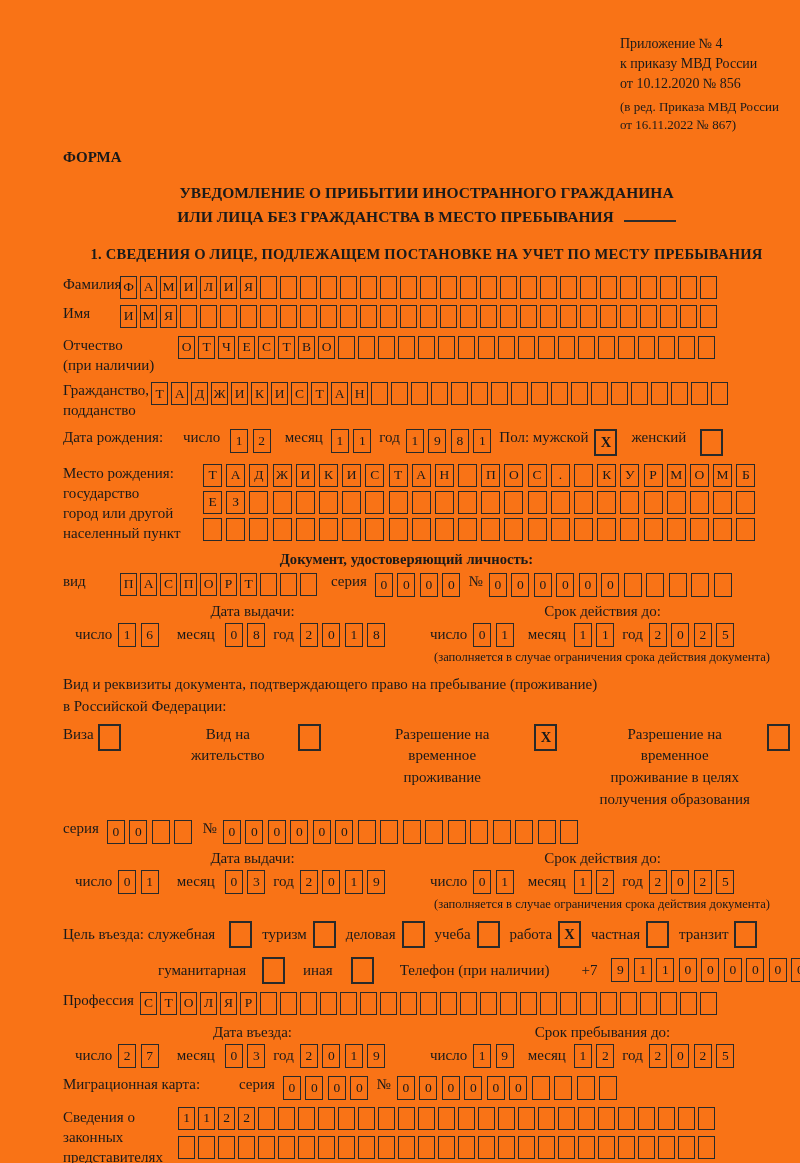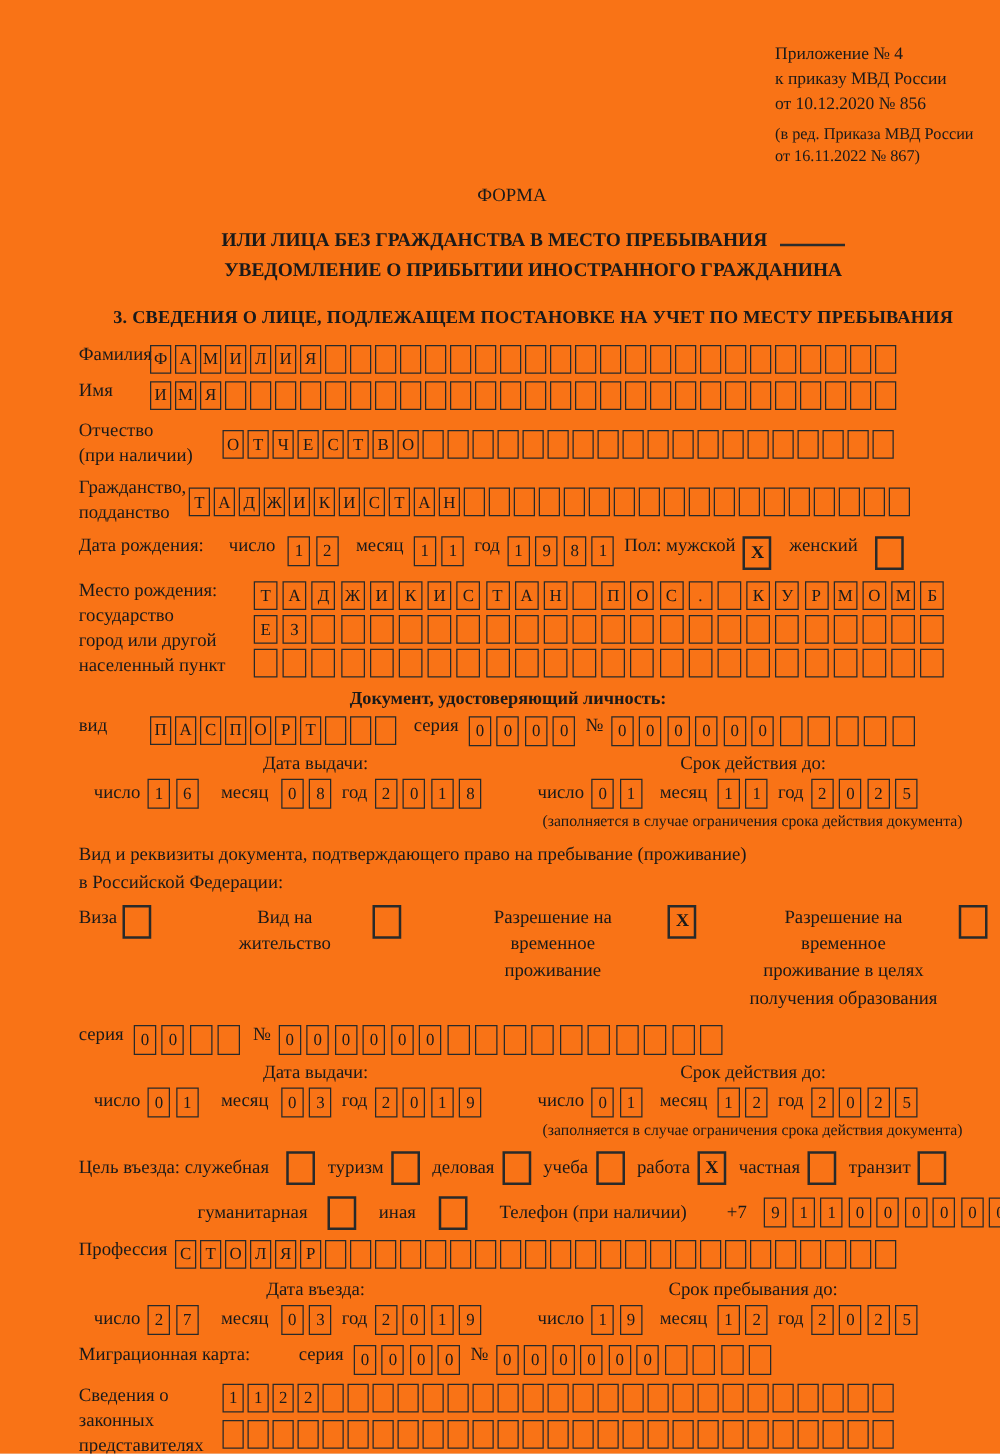--- a/index.html
+++ b/index.html
@@ -4,27 +4,27 @@
 <style>
   html,body{margin:0;padding:0;background:#e8e8e8;}
   .page{
     width:800px;height:1163px;background:#f97316;margin:0 auto;
     font-family:"Liberation Serif","DejaVu Serif",serif;color:#1a1a1a;
     box-sizing:border-box;padding:34px 10px 8px 63px;position:relative;overflow:hidden;
   }
   
   .hdr-block{margin-left:557px;font-size:14px;line-height:1.42;}
   .hdr-sub{margin-top:4px;font-size:13px;line-height:1.42;}
-  .forma{margin-top:14px;text-align:center;padding-right:34px;font-weight:normal;font-size:15px;}
+  .forma{margin-top:14px;text-align:left;padding-right:34px;font-weight:bold;font-size:15px;}
   .title{margin-top:15px;text-align:center;font-weight:bold;font-size:15.5px;line-height:1.55;}
   .title-underline{display:inline-block;width:52px;border-bottom:2.2px solid #2c2c2c;margin-left:10px;vertical-align:baseline;}
   .sec-title{margin-top:17px;text-align:center;font-weight:bold;font-size:14.6px;letter-spacing:.2px;}
   
   .row{display:flex;align-items:flex-start;margin-top:4px;}
-  .row.top{align-items:center;}
+  .row.top{align-items:flex-start;}
   .lbl{font-size:15px;flex:0 0 auto;white-space:nowrap;}
   .lbl2{font-size:15px;line-height:1.35;}
   .cells{display:inline-flex;gap:3px;flex:0 0 auto;}
   .cell{flex:0 0 auto;width:15px;height:21px;border:1.8px solid #2a2a2a;display:flex;align-items:center;justify-content:center;font-size:13.5px;line-height:1;}
   .cells.sp{gap:4.5px;}
   .cells.sp .cell{width:16px;height:22px;}
   .cells.wide{gap:4.2px;}
   .cells.wide .cell{width:17px;}
   .cb{display:inline-flex;flex:0 0 auto;width:19px;height:23px;border:2px solid #2a2a2a;align-items:center;justify-content:center;font-size:14.5px;font-weight:bold;}
   .ml6{margin-left:6px;} .ml8{margin-left:8px;} .ml10{margin-left:10px;} .ml14{margin-left:14px;} .ml18{margin-left:18px;} .ml26{margin-left:26px;}
@@ -62,25 +62,25 @@
     <div>от 10.12.2020 № 856</div>
     <div class="hdr-sub">
       <div>(в ред. Приказа МВД России</div>
       <div>от 16.11.2022 № 867)</div>
     </div>
   </div>
 
   <div class="forma">ФОРМА</div>
 
   <div class="title">
+    <div>УВЕДОМЛЕНИЕ О ПРИБЫТИИ ИНОСТРАННОГО ГРАЖДАНИНА</div>
     <div><span>ИЛИ ЛИЦА БЕЗ ГРАЖДАНСТВА В МЕСТО ПРЕБЫВАНИЯ</span><span class="title-underline"></span></div>
-    <div>УВЕДОМЛЕНИЕ О ПРИБЫТИИ ИНОСТРАННОГО ГРАЖДАНИНА</div>
-  </div>
-
-  <div class="sec-title">3. СВЕДЕНИЯ О ЛИЦЕ, ПОДЛЕЖАЩЕМ ПОСТАНОВКЕ НА УЧЕТ ПО МЕСТУ ПРЕБЫВАНИЯ</div>
+  </div>
+
+  <div class="sec-title">1. СВЕДЕНИЯ О ЛИЦЕ, ПОДЛЕЖАЩЕМ ПОСТАНОВКЕ НА УЧЕТ ПО МЕСТУ ПРЕБЫВАНИЯ</div>
 
   <div class="row" style="margin-top:13px;">
     <span class="lbl w57">Фамилия</span>
     <span class="cells">
         <span class="cell">Ф</span>
         <span class="cell">А</span>
         <span class="cell">М</span>
         <span class="cell">И</span>
         <span class="cell">Л</span>
         <span class="cell">И</span>

